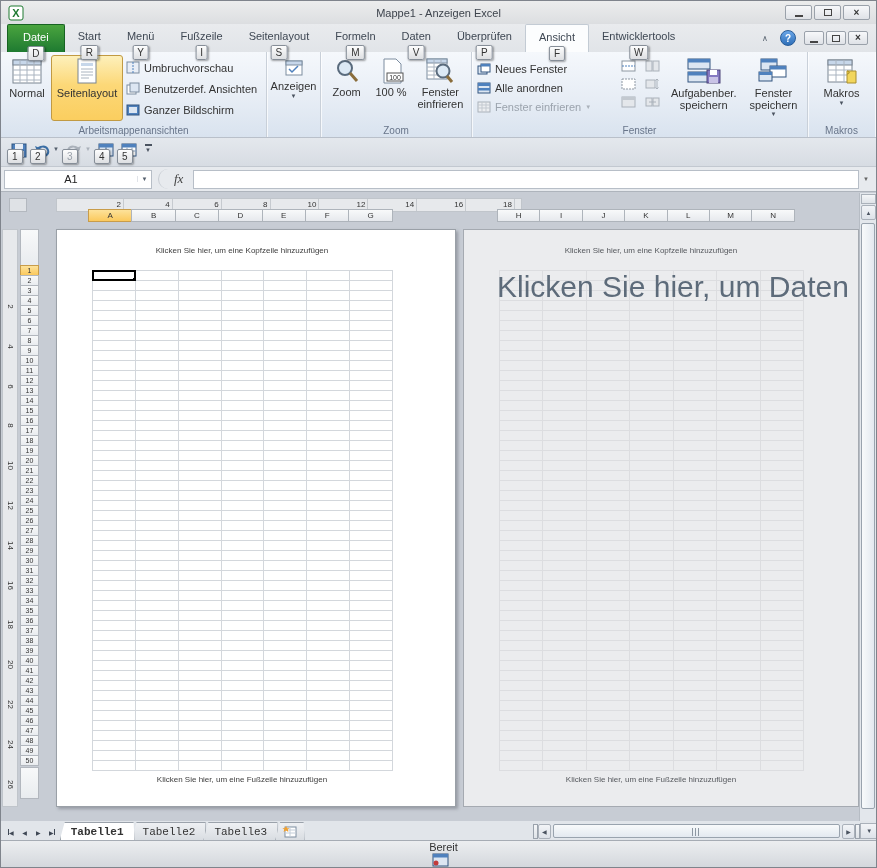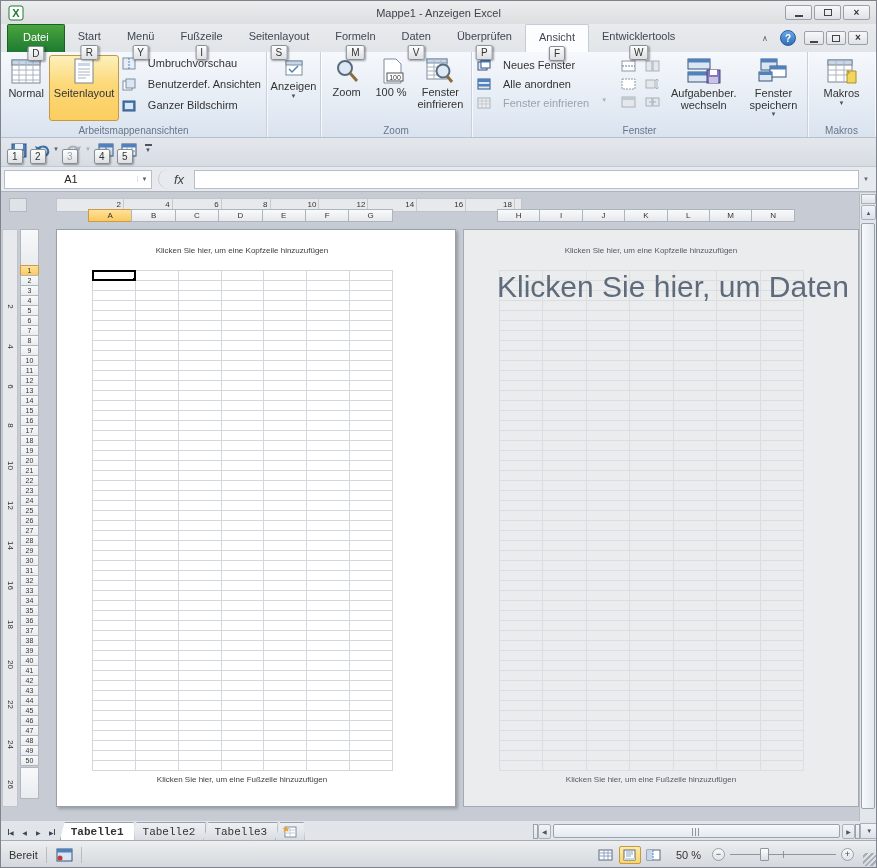--- a/index.html
+++ b/index.html
@@ -39,21 +39,21 @@
   
   #ribbon{height:86px;background:linear-gradient(#f5f8fc,#e7edf5 55%,#d9e3ef);border-bottom:1px solid #b9c0ca;
           display:flex;position:relative;}
   .rgroup{height:100%;position:relative;border-right:1px solid #c9d0d9;box-shadow:1px 0 0 rgba(255,255,255,.7);
           padding:3px 2px 14px;display:flex;align-items:flex-start;}
   .glabel{position:absolute;bottom:1px;left:0;right:0;text-align:center;font-size:10px;color:#68758a;white-space:nowrap;}
   .bigbtn{display:flex;flex-direction:column;align-items:center;justify-content:flex-start;text-align:center;
           font-size:11px;line-height:11.5px;color:#333;padding-top:3px;border-radius:3px;height:66px;}
   .bigbtn .ic{margin-bottom:3px;display:flex;}
   .bigbtn.active-view{background:linear-gradient(#fdf0bb,#fcd878 45%,#fbce5f);border:1px solid #c19a43;padding-top:2px;}
-  .menubtn{display:flex;align-items:flex-start;gap:12px;height:21px;font-size:11px;color:#333;padding:0 3px;white-space:nowrap;}
+  .menubtn{display:flex;align-items:center;gap:4px;height:21px;font-size:11px;color:#333;padding:0 3px;white-space:nowrap;}
   .menubtn.dis{color:#9ba3ad;}
   .dd-arrow{font-size:6px;color:#4a5360;line-height:6px;}
   .dis .dd-arrow{color:#aab1ba;}
   .mini-grid{display:grid;grid-template-columns:18px 18px;gap:4px 6px;padding:4px 4px 0 6px;}
   .mini-btn{width:17px;height:14px;display:flex;align-items:center;justify-content:center;}
 
   
   #qatrow{height:29px;background:linear-gradient(#e4e8ed,#d7dce3);border-bottom:1px solid #c2c8d0;
           display:flex;align-items:flex-start;padding:2px 0 0 6px;}
   .qbtn{width:23px;height:20px;position:relative;display:flex;align-items:center;justify-content:center;}
@@ -63,21 +63,21 @@
   .qmore{width:16px;display:flex;flex-direction:column;align-items:center;padding-top:4px;gap:1px;}
   .qmore .bar{width:7px;height:1.5px;background:#4a5360;}
   .qmore .dd-arrow{font-size:6px;}
 
   
   #formulabar{height:25px;background:#e7eaee;border-bottom:1px solid #aeb4bc;display:flex;align-items:center;padding:0 3px;}
   .namebox{width:148px;height:19px;background:#fff;border:1px solid #b7bec7;display:flex;align-items:center;}
   .namebox .val{flex:1;text-align:center;font-size:11px;color:#222;}
   .namebox .dd{width:14px;font-size:6px;color:#55606d;text-align:center;border-left:1px solid #e0e3e8;}
   .fxsep{width:12px;height:20px;border-left:1px solid #c7ccd3;border-radius:10px 0 0 10px;margin-left:6px;}
-  .fx{font-family:Liberation Sans, sans-serif;font-style:italic;font-size:13px;color:#444;padding:0 10px 0 4px;}
+  .fx{font-family:Liberation Serif, serif;font-style:italic;font-size:13px;color:#444;padding:0 10px 0 4px;}
   .fbar{flex:1;height:19px;background:#fff;border:1px solid #b7bec7;}
   .fexpand{width:14px;text-align:center;font-size:6px;color:#666;}
 
   
   #sheet{position:absolute;top:191px;left:0;width:877px;height:629px;background:#c7ccd4;overflow:hidden;}
   #corner-box{position:absolute;left:8px;top:6px;width:18px;height:14px;background:#dfe2e6;border:1px solid #b3b8bf;}
   #h-ruler{position:absolute;left:55px;top:6px;width:466px;height:14px;background:#e7e9ec;border:1px solid #c0c5cb;display:flex;}
   .hpad{width:18px;}
   .hseg{width:48.9px;font-size:8px;color:#333;text-align:right;line-height:12px;padding-right:2px;border-right:1px solid #c6cacf;}
   #v-ruler{position:absolute;left:1px;top:37px;width:16px;height:578px;background:#e7e9ec;border:1px solid #c0c5cb;}
@@ -135,21 +135,21 @@
   #htrack{width:297px;height:15px;margin-bottom:1px;background:#e3e7ec;position:relative;}
   #hthumb{position:absolute;left:2px;right:2px;top:0;height:14px;border-radius:2px;
           background:linear-gradient(#f8fafb,#e3e9f0);border:1px solid #99a3ae;}
   #hthumb::after{content:"";position:absolute;left:50%;top:3px;width:8px;height:8px;transform:translateX(-50%);
           background:repeating-linear-gradient(to right,#8d97a2 0,#8d97a2 1px,transparent 1px,transparent 3px);}
   #corner-down{width:18px;height:16px;margin-bottom:1px;display:flex;align-items:center;justify-content:center;
           font-size:6px;color:#4a5360;background:linear-gradient(#f2f4f7,#dde2e9);border:1px solid #aab1ba;}
 
   
   #statusbar{position:absolute;top:839px;left:0;width:877px;height:28px;border-top:1px solid #a6acb4;
-             background:linear-gradient(#eceef0,#d3d7dc);display:flex;align-items:center;font-size:11px;color:#333;}
+             background:linear-gradient(#eceef0,#d3d7dc);display:flex;align-items:center;font-size:11px;color:#333;flex-direction:column;}
   .sep{width:1px;height:16px;background:#b7bcc3;margin:0 8px;}
   .viewbtn{width:22px;height:18px;display:flex;align-items:center;justify-content:center;border-radius:2px;margin:0 1px;}
   .viewbtn.active{background:linear-gradient(#fdeaa9,#fbd46d);border:1px solid #c19a43;}
   .zbtn{width:13px;height:13px;border-radius:50%;border:1px solid #9aa0a8;background:linear-gradient(#f8f9fa,#dfe3e8);
         display:flex;align-items:center;justify-content:center;font-size:9px;color:#444;line-height:1;margin:0 3px;}
   .ztrack{width:106px;height:13px;position:relative;margin:0 2px;}
   .ztrack::before{content:"";position:absolute;left:0;right:0;top:6px;height:1px;background:#8f959d;}
   .ztrack::after{content:"";position:absolute;left:50%;top:3px;width:1px;height:7px;background:#8f959d;}
   .zthumb{position:absolute;left:30px;top:0;width:9px;height:13px;background:linear-gradient(#fdfdfe,#d9dee4);
           border:1px solid #8f959d;border-radius:1px;}
@@ -374,21 +374,21 @@
           <svg width="34" height="27">
               <rect x="1" y="1" width="22" height="10" fill="#dce6f2" stroke="#32557f"></rect>
               <rect x="1" y="1" width="22" height="3.5" fill="#4f81bd"></rect>
               <rect x="1" y="14" width="22" height="10" fill="#dce6f2" stroke="#32557f"></rect>
               <rect x="1" y="14" width="22" height="3.5" fill="#4f81bd"></rect>
               <rect x="20" y="12" width="13" height="13" fill="#8579c1" stroke="#4d4478"></rect>
               <rect x="23" y="12" width="7" height="5" fill="#fff"></rect>
               <rect x="22" y="19" width="9" height="6" fill="#c9c3e6"></rect>
             </svg>
         </span>
-        <span>Aufgabenber. wechseln</span>
+        <span>Aufgabenber. speichern</span>
       </div>
       <div class="bigbtn" style="width:66px;">
         <span class="ic">
           <svg width="34" height="27">
               <rect x="5" y="1" width="16" height="11" fill="#dce6f2" stroke="#32557f"></rect>
               <rect x="5" y="1" width="16" height="3.5" fill="#4f81bd"></rect>
               <rect x="14" y="8" width="16" height="11" fill="#fff" stroke="#32557f"></rect>
               <rect x="14" y="8" width="16" height="3.5" fill="#4f81bd"></rect>
               <rect x="3" y="14" width="13" height="9" fill="#dce6f2" stroke="#32557f"></rect>
               <rect x="3" y="14" width="13" height="3" fill="#4f81bd"></rect>

